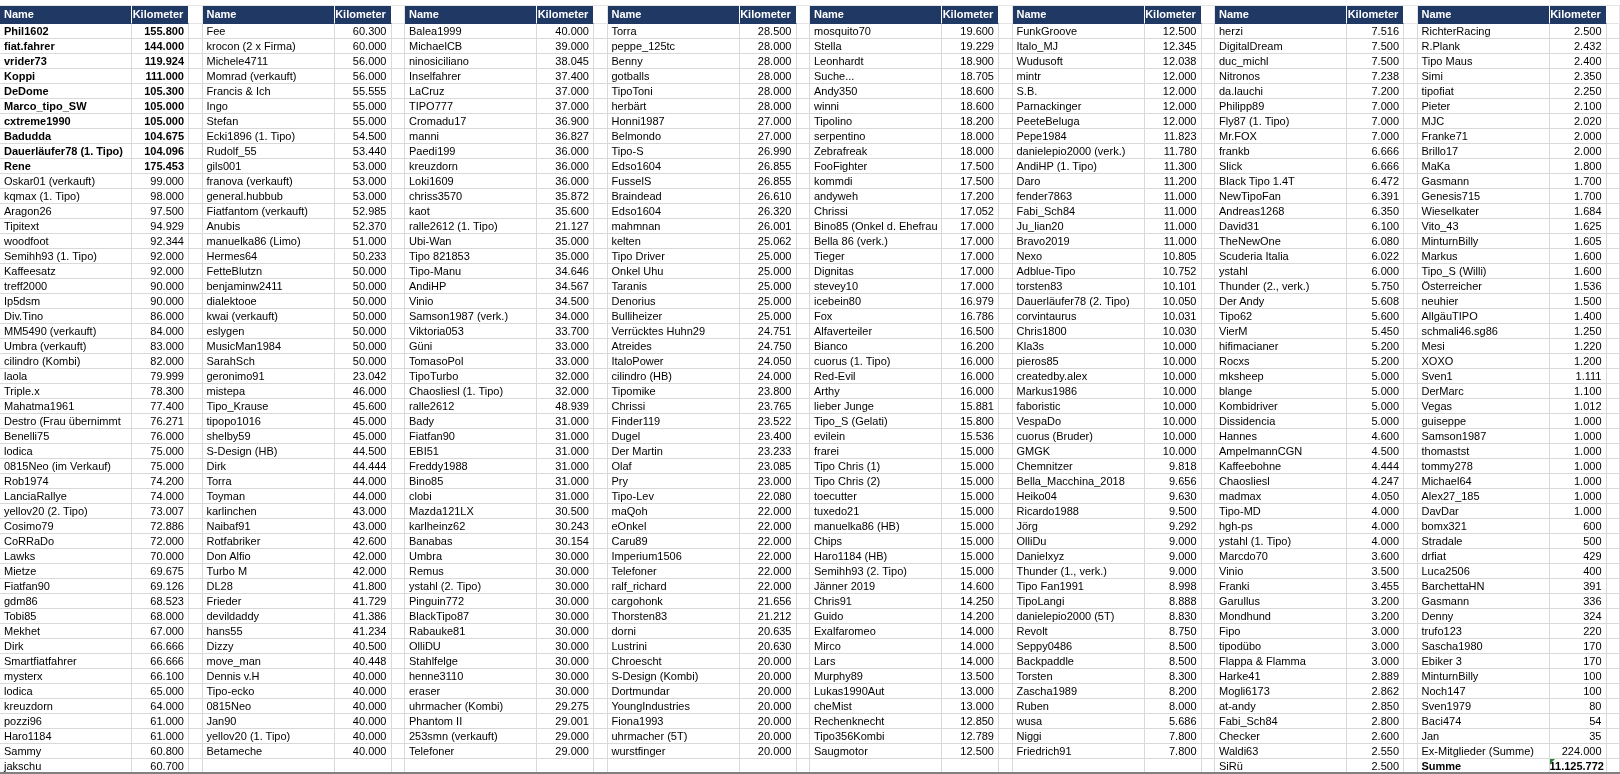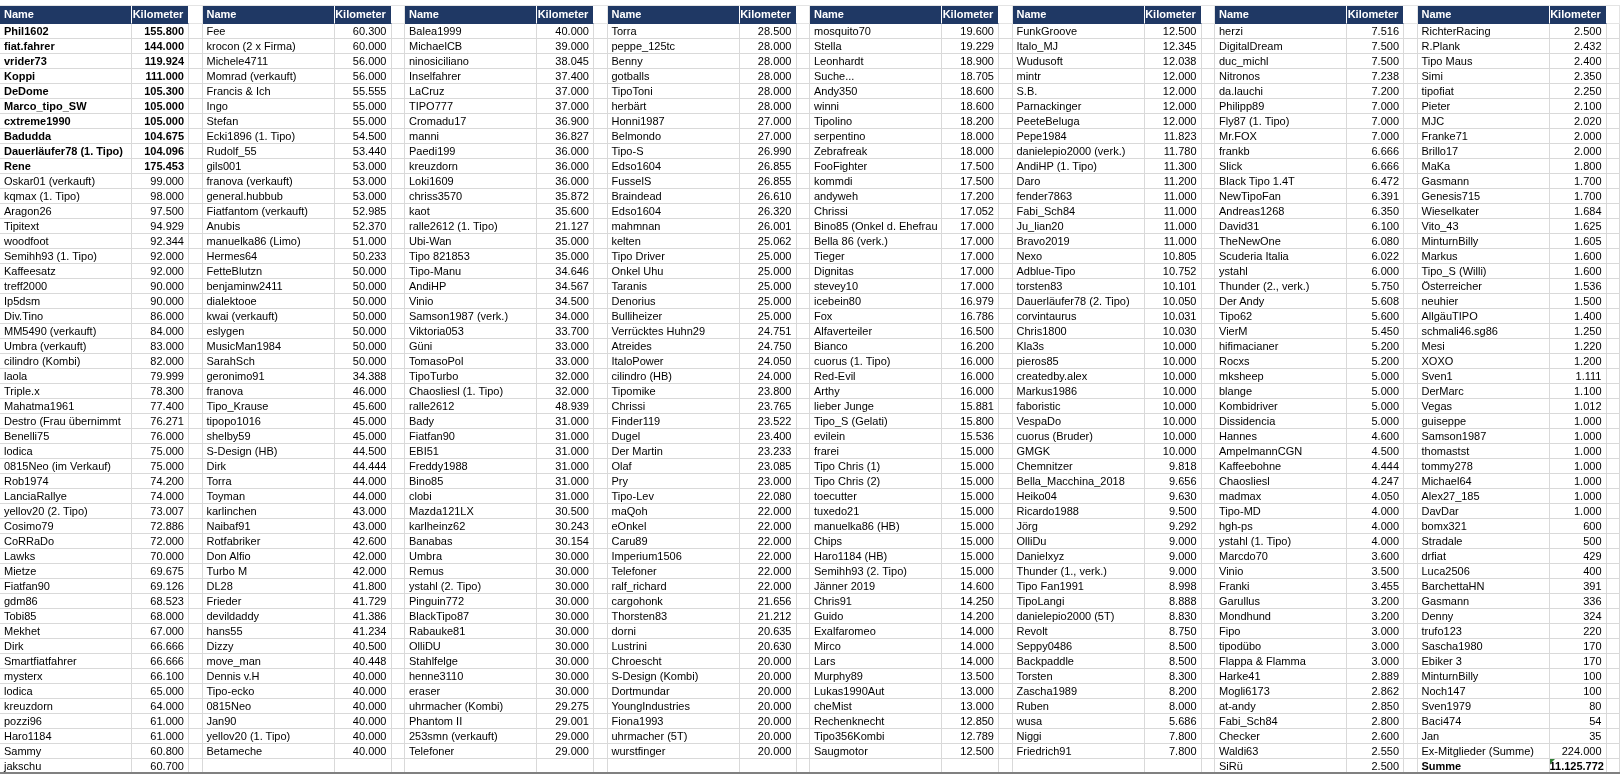--- a/index.html
+++ b/index.html
@@ -653,21 +653,21 @@
         <div class="cell sep"></div>
         <div class="cell name">XOXO</div>
         <div class="cell km">1.200</div>
         <div class="cell sep"></div>
       </div>
       <div class="grid-row">
         <div class="cell name">laola</div>
         <div class="cell km">79.999</div>
         <div class="cell sep"></div>
         <div class="cell name">geronimo91</div>
-        <div class="cell km">34.388</div>
+        <div class="cell km">23.042</div>
         <div class="cell sep"></div>
         <div class="cell name">TipoTurbo</div>
         <div class="cell km">32.000</div>
         <div class="cell sep"></div>
         <div class="cell name">cilindro (HB)</div>
         <div class="cell km">24.000</div>
         <div class="cell sep"></div>
         <div class="cell name">Red-Evil</div>
         <div class="cell km">16.000</div>
         <div class="cell sep"></div>
@@ -678,21 +678,21 @@
         <div class="cell km">5.000</div>
         <div class="cell sep"></div>
         <div class="cell name">Sven1</div>
         <div class="cell km">1.111</div>
         <div class="cell sep"></div>
       </div>
       <div class="grid-row">
         <div class="cell name">Triple.x</div>
         <div class="cell km">78.300</div>
         <div class="cell sep"></div>
-        <div class="cell name">franova</div>
+        <div class="cell name">mistepa</div>
         <div class="cell km">46.000</div>
         <div class="cell sep"></div>
         <div class="cell name">Chaosliesl (1. Tipo)</div>
         <div class="cell km">32.000</div>
         <div class="cell sep"></div>
         <div class="cell name">Tipomike</div>
         <div class="cell km">23.800</div>
         <div class="cell sep"></div>
         <div class="cell name">Arthy</div>
         <div class="cell km">16.000</div>

